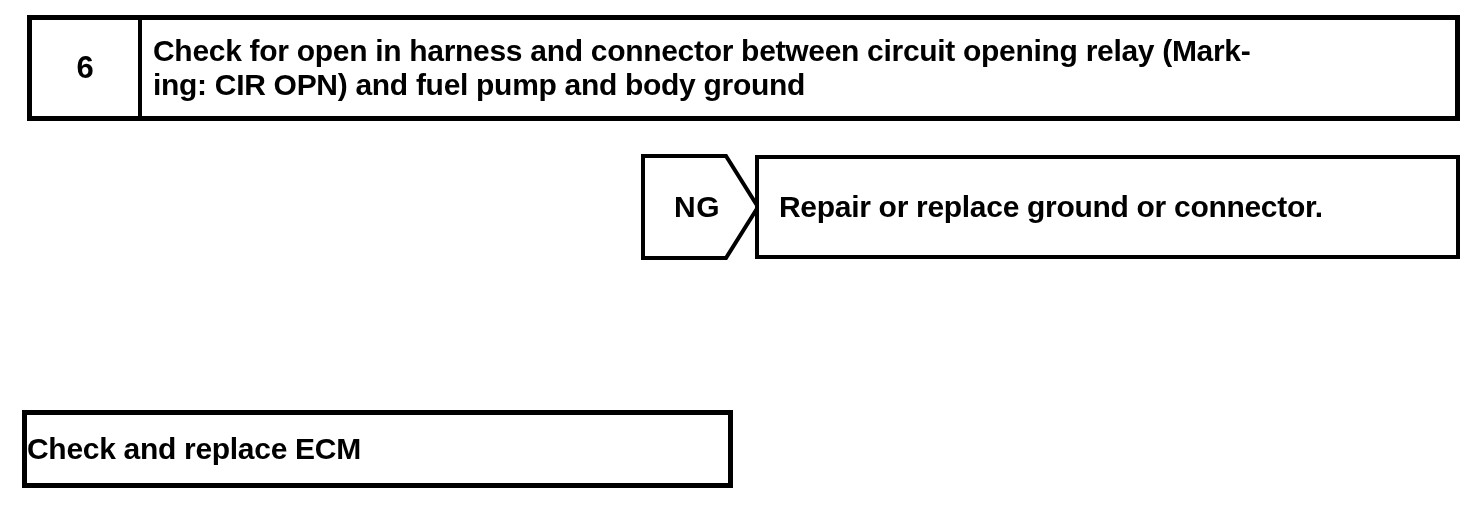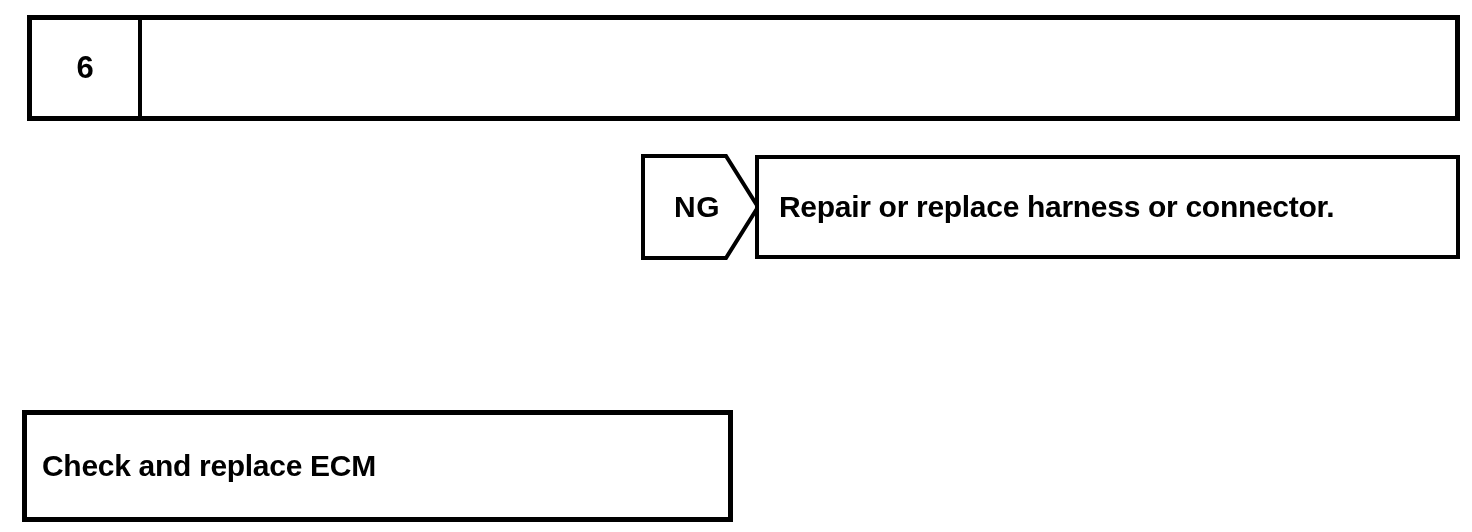--- a/index.html
+++ b/index.html
@@ -105,43 +105,46 @@
     left: 755px;
     top: 155px;
     width: 705px;
     height: 104px;
     padding-left: 20px;
   }
   .ok-action-box {
     left: 22px;
     top: 410px;
     width: 711px;
-    height: 112px;
+    height: 78px;
     border-width: 5px;
-    padding-left: 15px;
   }
 </style>
 </head>
 <body>
 
 <div class="canvas">
 
   <div class="step-box">
     <div class="step-number-cell">6</div>
+    <div class="step-text-cell">
+      <span class="line">Check for open in harness and connector between circuit opening relay (Mark-</span>
+      <span class="line">ing: CIR OPN) and fuel pump and body ground</span>
+    </div>
   </div>
 
   <div class="pentagon ng-pentagon">
     <svg width="120" height="106" viewBox="0 0 120 106">
       <polygon points="2,2 85,2 117,53 85,104 2,104" fill="#ffffff" stroke="#000000" stroke-width="4" stroke-linejoin="miter"></polygon>
     </svg>
     <span class="pent-label">NG</span>
   </div>
 
   <div class="action-box ng-action-box">
-    <span>Repair or replace harness or connector.</span>
+    <span>Repair or replace ground or connector.</span>
   </div>
 
 
   <div class="action-box ok-action-box">
     <span>Check and replace ECM</span>
   </div>
 
 </div>
 
 </body></html>

